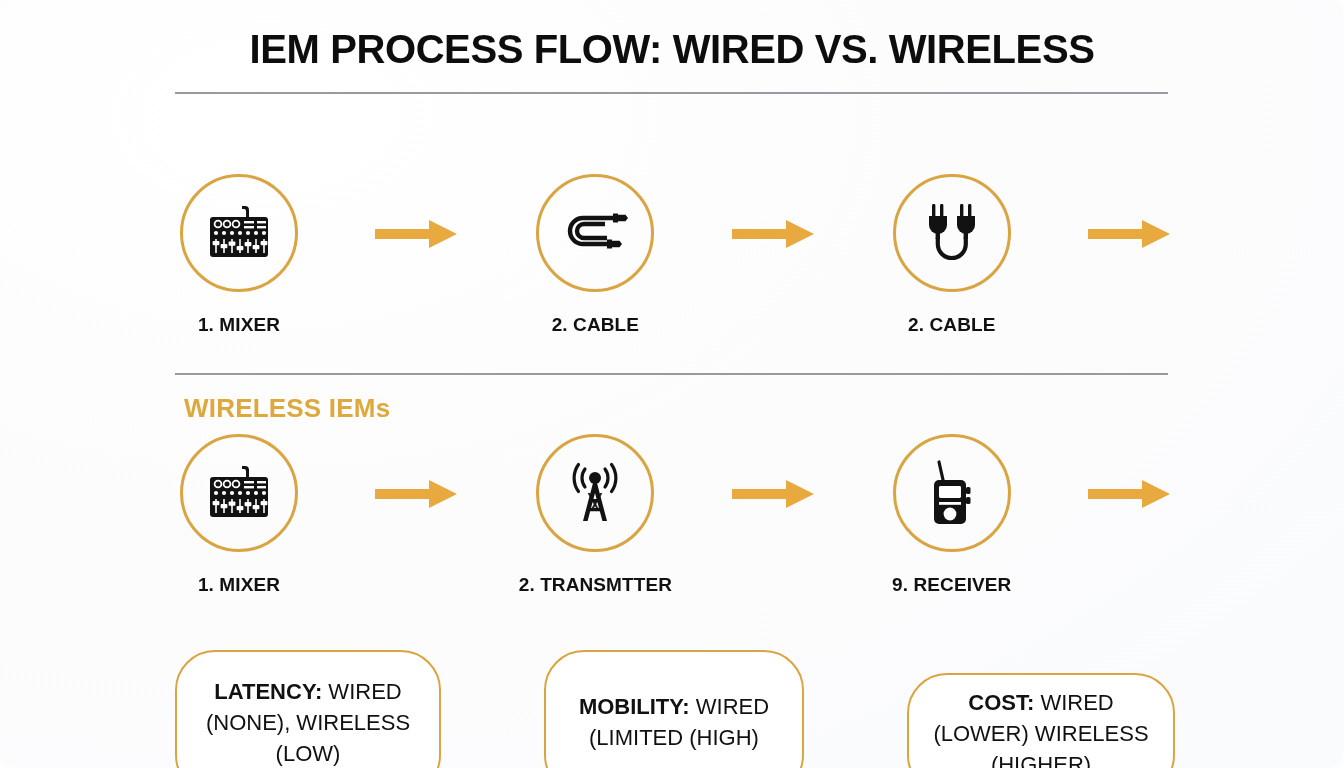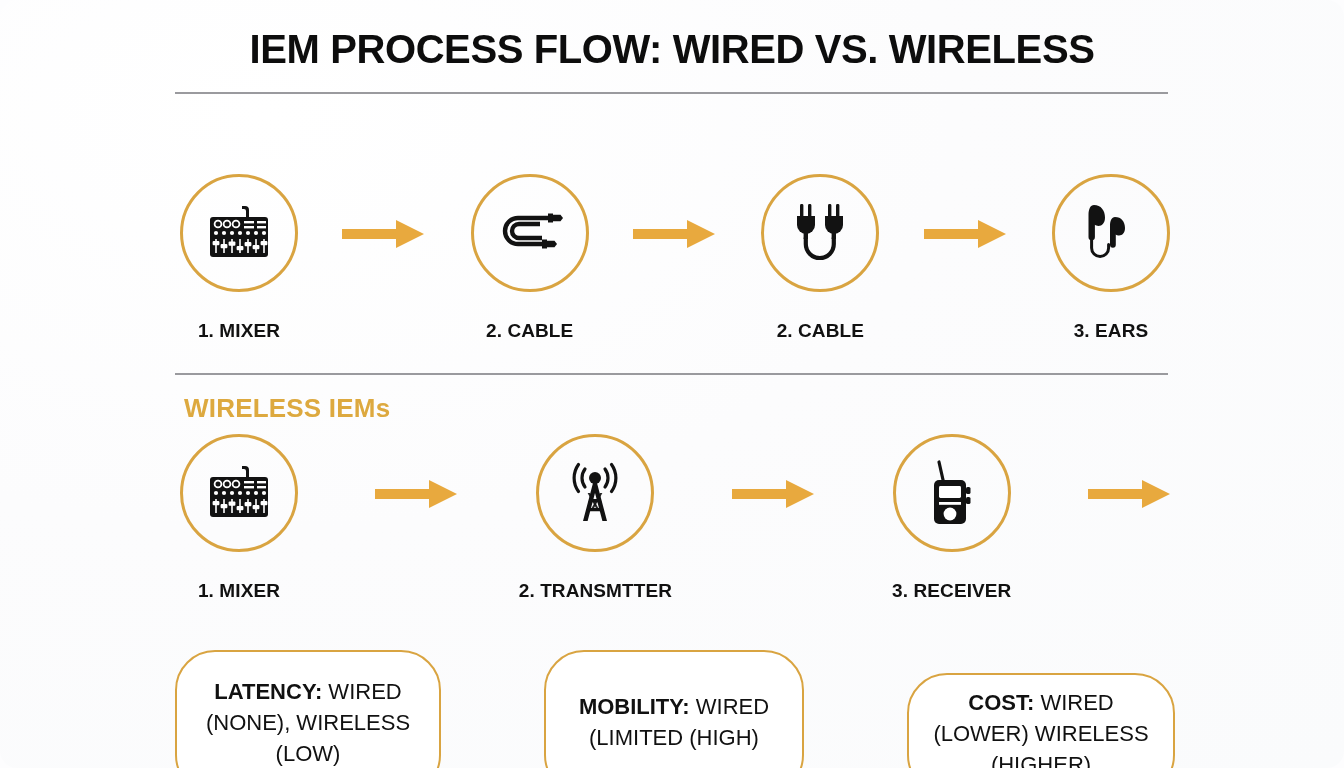--- a/index.html
+++ b/index.html
@@ -88,21 +88,21 @@
     border: 3px solid #d9a441;
     background: transparent;
     display: flex;
     align-items: center;
     justify-content: center;
     box-sizing: border-box;
   }
   .node-circle svg { display: block; }
 
   .node-label {
-    margin-top: 28px;
+    margin-top: 22px;
     font-size: 19px;
     font-weight: bold;
     color: #111111;
     white-space: nowrap;
     letter-spacing: 0.1px;
   }
 
   .arrow {
     flex: 0 0 auto;
     margin-top: 40px;
@@ -243,31 +243,20 @@
       </div>
       <div class="node-label">2. CABLE</div>
     </div>
 
     <div class="arrow">
       <svg width="84" height="32" viewBox="0 0 84 32">
         <path d="M0 11 h54 V2 l28 14 -28 14 v-9 H0 z" fill="#e8a93e"></path>
       </svg>
     </div>
 
-    <div class="node">
-      <div class="node-circle">
-
-        <svg width="58" height="64" viewBox="0 0 58 64">
-          <path d="M12 4 c7 0 11 5.5 11 12.5 c0 5.5 -3 8.5 -6.5 8.5 c-1.6 0 -2.8 -0.5 -3.6 -1.2 V36 a3.2 3.2 0 0 1 -6.4 0 V14 C6.5 8 8.4 4 12 4 z" fill="#121212"></path>
-          <path d="M33 16 c6.4 0 10 4.8 10 11 c0 4.8 -2.7 7.5 -5.9 7.5 c-1.5 0 -2.6 -0.45 -3.3 -1.1 v10.4 a2.9 2.9 0 0 1 -5.8 0 V25 c0 -5.4 1.7 -9 5 -9 z" fill="#121212"></path>
-          <path d="M9.6 37 v10 a8.5 8.5 0 0 0 17 0 v-3.5" fill="none" stroke="#121212" stroke-width="3" stroke-linecap="round"></path>
-        </svg>
-      </div>
-      <div class="node-label">3. EARS</div>
-    </div>
 
   </div>
 
   <div class="divider mid"></div>
 
   <div class="section-heading wireless">WIRELESS IEMs</div>
 
   <div class="flow-row row-wireless">
 
     <div class="node">
@@ -351,21 +340,21 @@
         <svg width="56" height="66" viewBox="0 0 56 66">
           <path d="M19.5 22 L15 2" fill="none" stroke="#121212" stroke-width="3.2" stroke-linecap="round"></path>
           <rect x="10" y="20" width="32" height="44" rx="5" fill="#121212"></rect>
           <rect x="42" y="27" width="4.5" height="7" rx="1.6" fill="#121212"></rect>
           <rect x="42" y="37" width="4.5" height="7" rx="1.6" fill="#121212"></rect>
           <rect x="15" y="26" width="22" height="12" rx="1.4" fill="#ffffff"></rect>
           <rect x="15" y="42" width="22" height="2.8" fill="#ffffff"></rect>
           <circle cx="26" cy="54" r="6.4" fill="#ffffff"></circle>
         </svg>
       </div>
-      <div class="node-label">3. RECEIVER</div>
+      <div class="node-label">9. RECEIVER</div>
     </div>
 
     <div class="arrow">
       <svg width="84" height="32" viewBox="0 0 84 32">
         <path d="M0 11 h54 V2 l28 14 -28 14 v-9 H0 z" fill="#e8a93e"></path>
       </svg>
     </div>
 
 
   </div>

